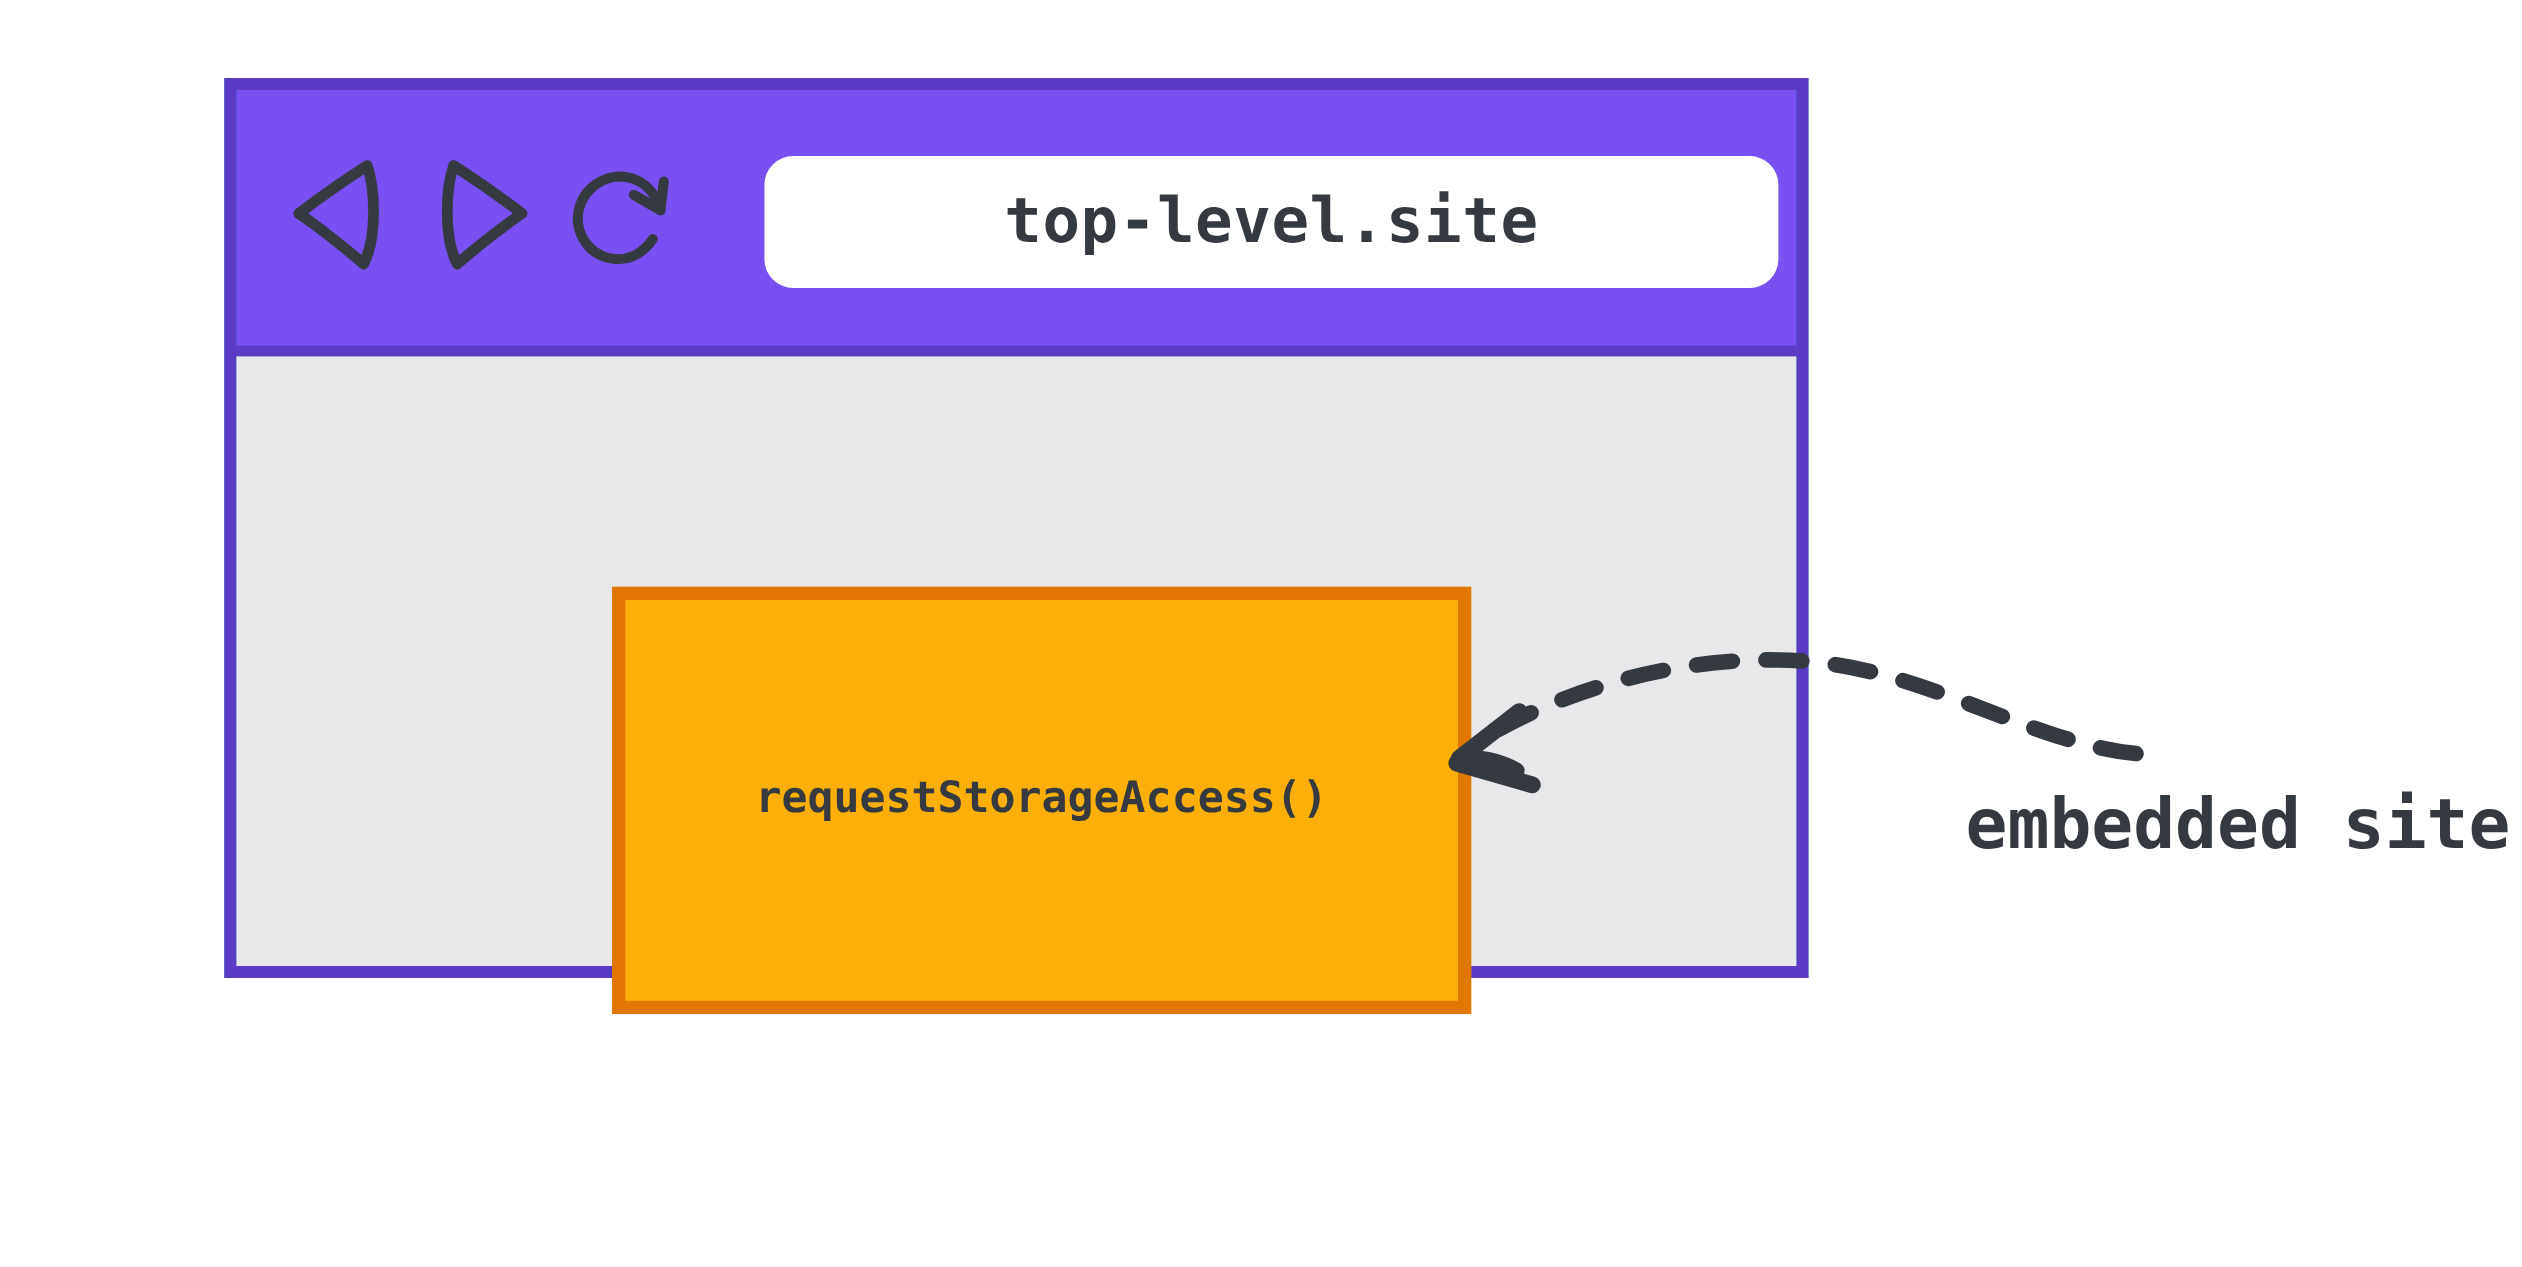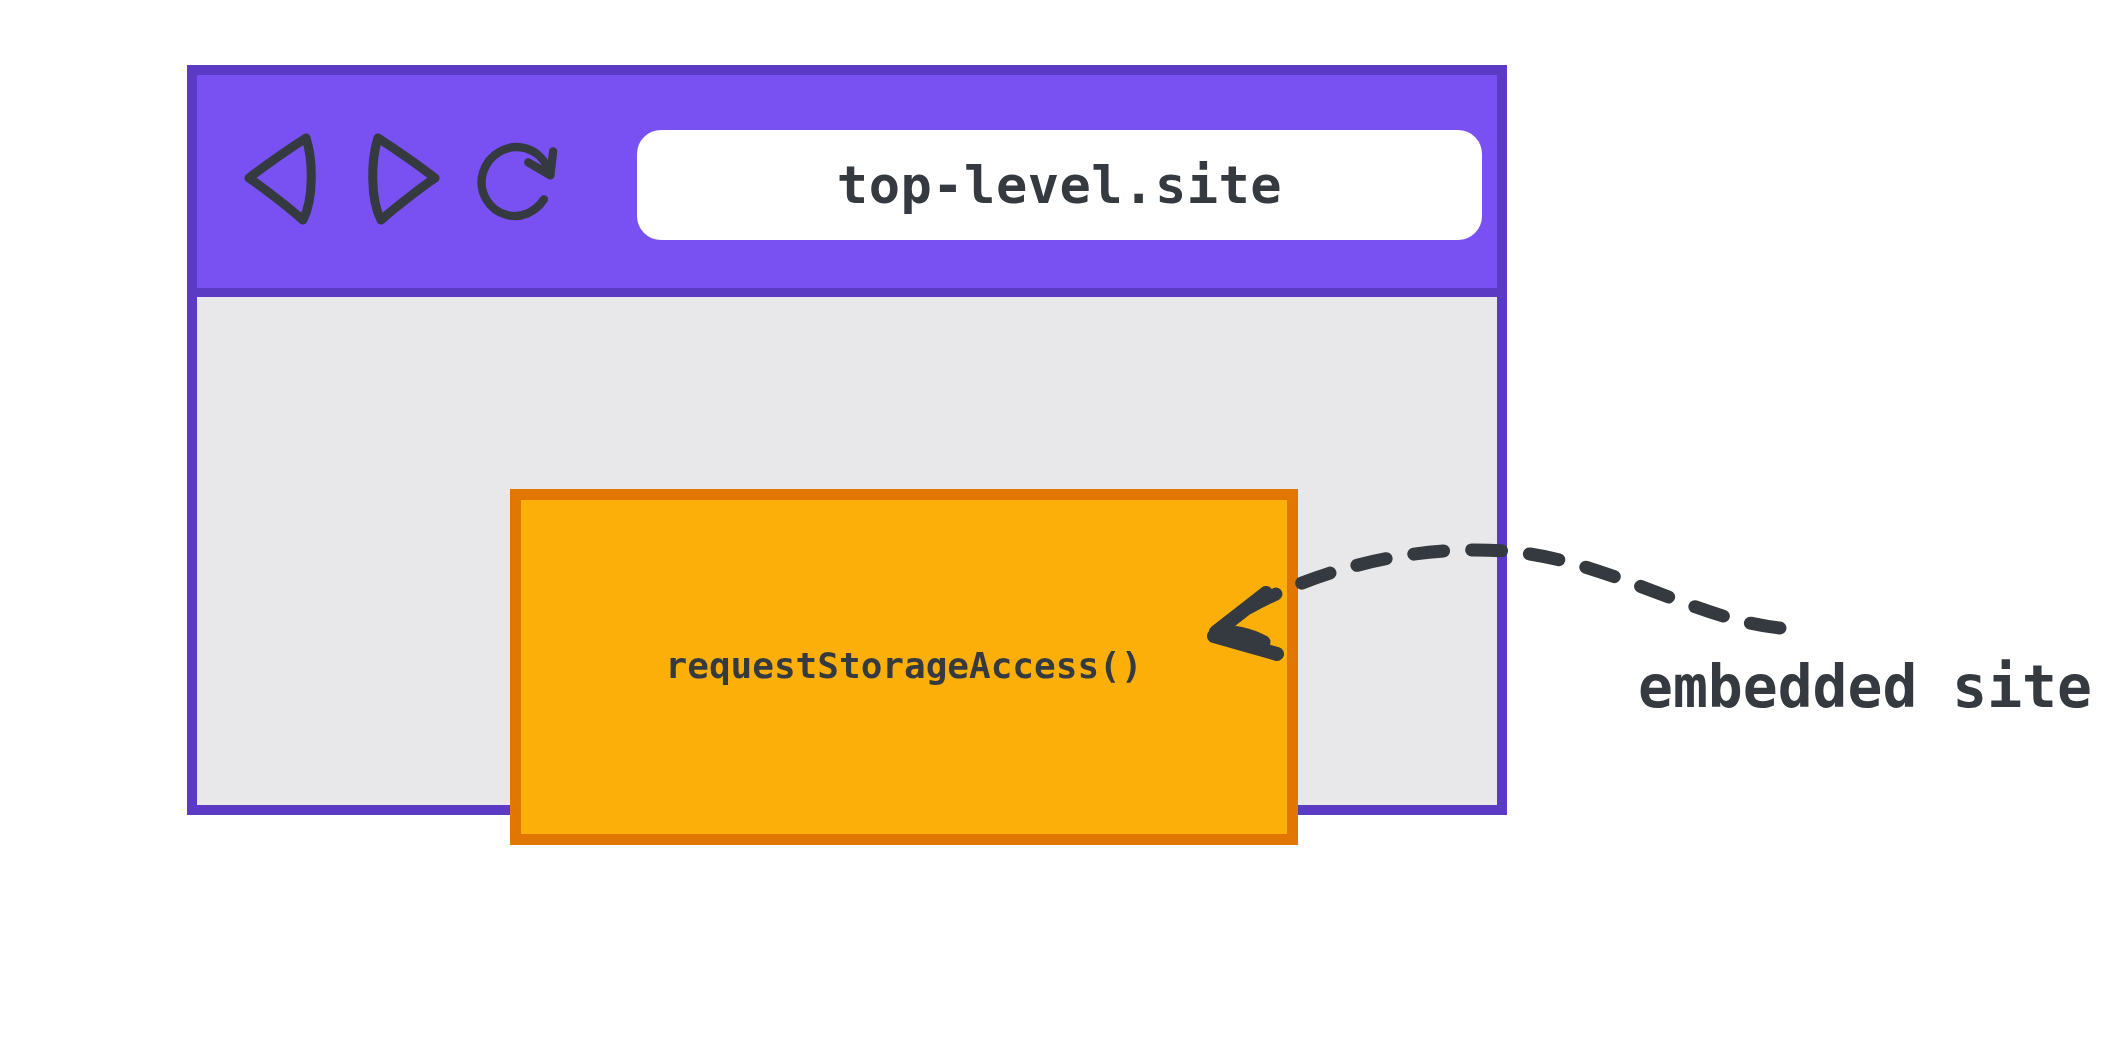--- a/index.html
+++ b/index.html
@@ -91,21 +91,21 @@
     letter-spacing: 0.5px;
     white-space: nowrap;
     user-select: none;
   }
 
   
   .embedded-frame {
     position: absolute;
     left: 510px;
     top: 489px;
-    width: 788px;
+    width: 716px;
     height: 356px;
     box-sizing: border-box;
     background: #fbaf08;
     border: 11px solid #e17700;
     padding-left: 36px;
   }
   .embedded-frame .rsa-label {
     position: absolute;
     left: 0;
     right: 0;

